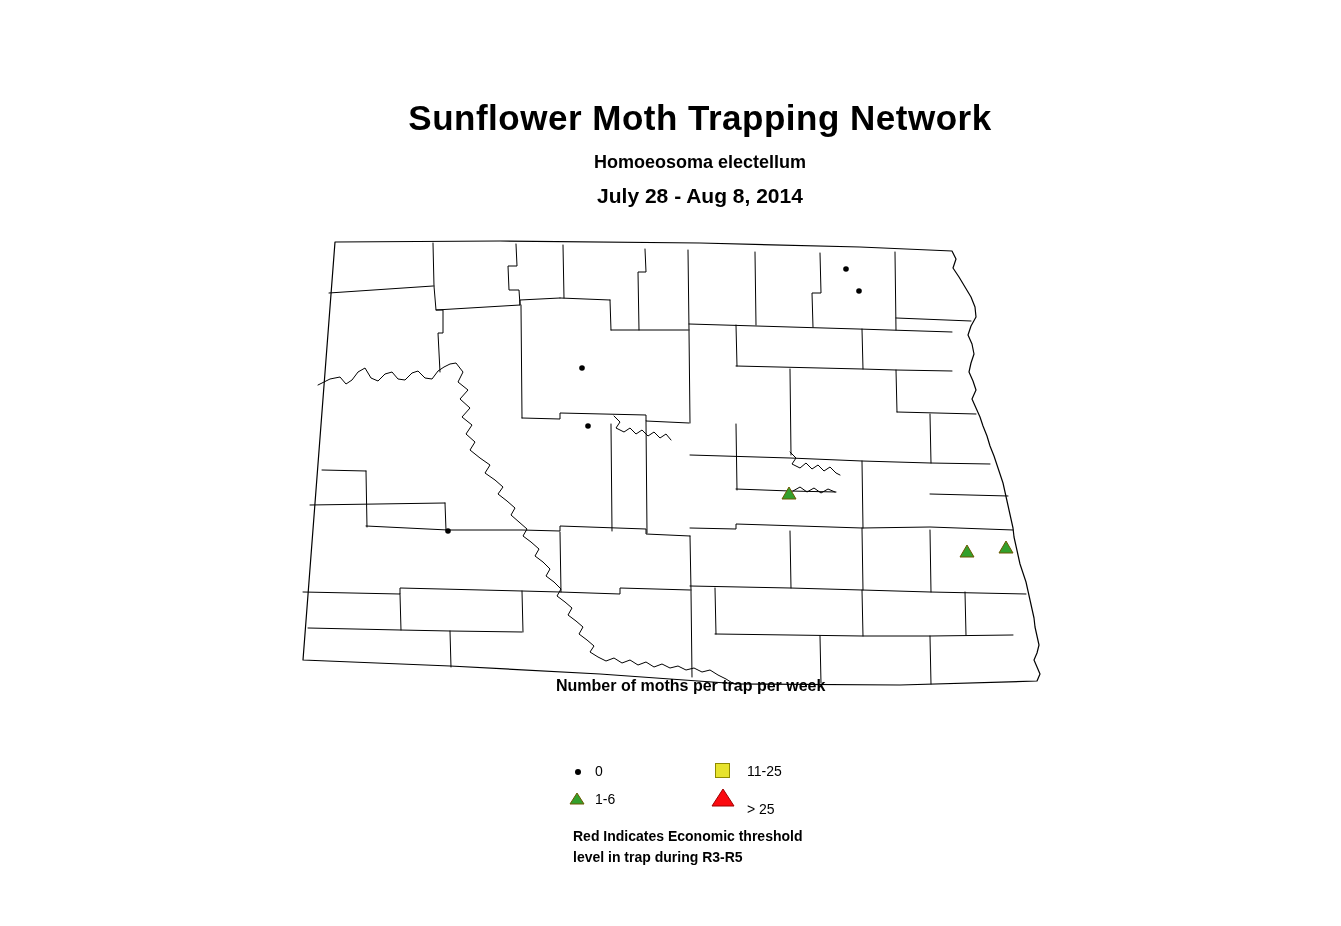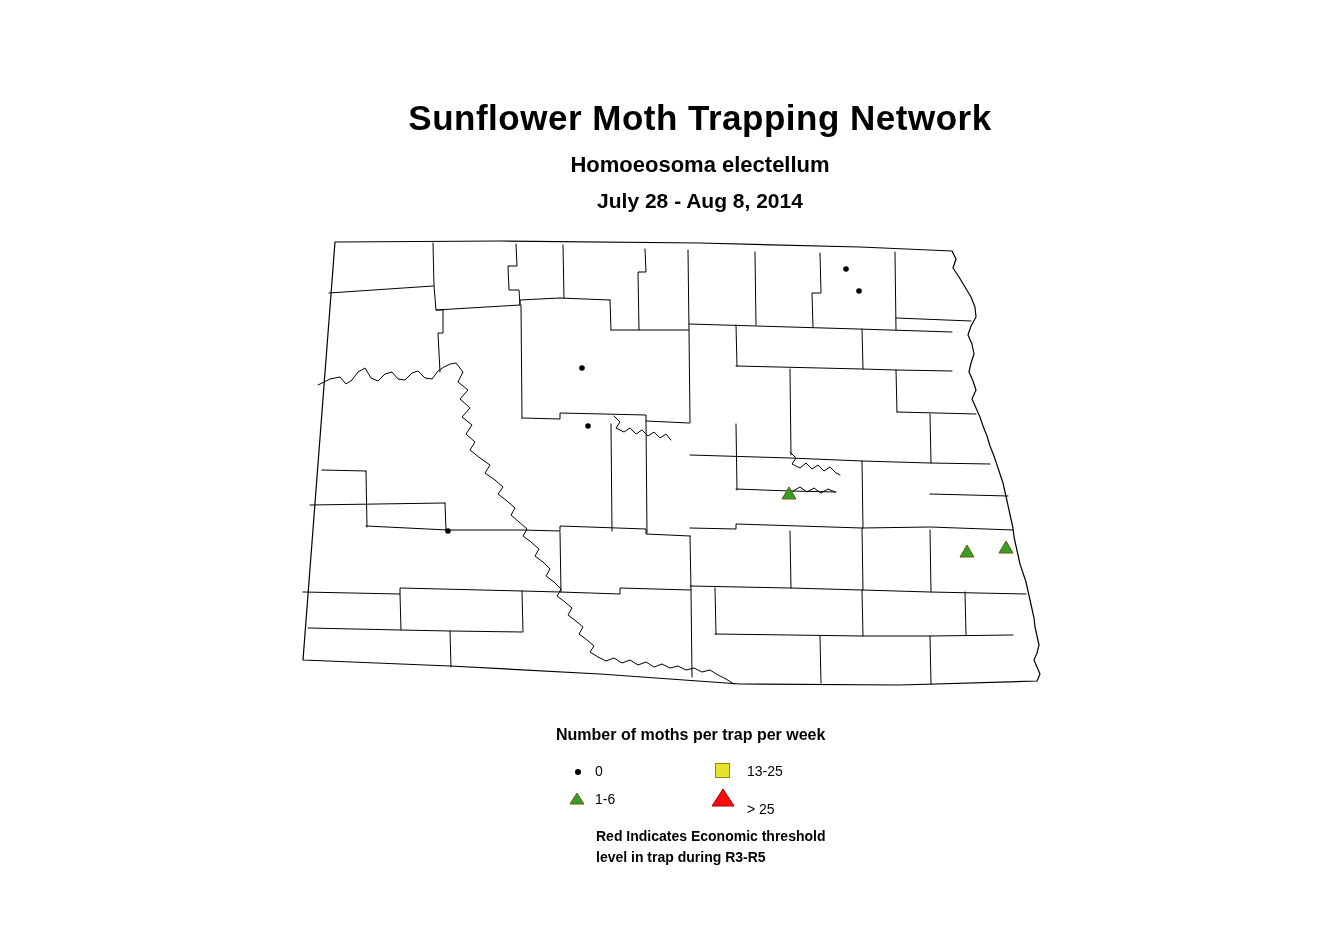--- a/index.html
+++ b/index.html
@@ -1,26 +1,26 @@
 <!DOCTYPE html>
 <html><head>
 <meta charset="utf-8">
 <style>
   html,body{margin:0;padding:0;background:#ffffff;}
   .page{position:relative;width:1245px;height:926px;background:#ffffff;overflow:hidden;
         font-family:"Liberation Sans","DejaVu Sans",sans-serif;color:#000;}
   .titles{position:absolute;left:60px;top:98px;width:1280px;text-align:center;}
   .main-title{font-size:35px;font-weight:bold;letter-spacing:0.5px;margin:0;}
-  .sub-title{font-size:22px;font-weight:bold;margin:14px 0 0 0;}
+  .sub-title{font-size:18px;font-weight:bold;margin:14px 0 0 0;}
   .date-range{font-size:21px;font-weight:bold;margin:11px 0 0 0;}
   .map-svg{position:absolute;left:0;top:0;}
-  .legend-title{position:absolute;left:556px;top:726px;font-size:16px;font-weight:bold;}
+  .legend-title{position:absolute;left:556px;top:677px;font-size:16px;font-weight:bold;}
   .legend-label{position:absolute;font-size:14px;font-weight:normal;}
   .legend-sym{position:absolute;}
-  .legend-note{position:absolute;left:596px;top:826px;font-size:14px;font-weight:bold;line-height:21px;}
+  .legend-note{position:absolute;left:573px;top:826px;font-size:14px;font-weight:bold;line-height:21px;}
   .nd-line{fill:none;stroke:#000000;stroke-width:1;stroke-linejoin:round;stroke-linecap:round;}
   .nd-outline{fill:#ffffff;stroke:#000000;stroke-width:1.2;stroke-linejoin:round;}
 </style>
 </head>
 <body>
 
 <div class="page">
 
   <div class="titles">
     <div class="main-title">Sunflower Moth Trapping Network</div>
@@ -138,21 +138,21 @@
   <div class="legend-label" style="left:595px;top:763px">0</div>
 
   <svg class="legend-sym" style="left:569px;top:791px" width="18" height="15">
     <polygon points="8,2 15,13 1,13" fill="#33a02c" stroke="#6b5900"></polygon>
   </svg>
   <div class="legend-label" style="left:595px;top:791px">1-6</div>
 
   <svg class="legend-sym" style="left:714px;top:762px" width="18" height="18">
     <rect x="1.5" y="1.5" width="14" height="14" fill="#e7e32d" stroke="#8f8a00"></rect>
   </svg>
-  <div class="legend-label" style="left:747px;top:763px">13-25</div>
+  <div class="legend-label" style="left:747px;top:763px">11-25</div>
 
   <svg class="legend-sym" style="left:710px;top:787px" width="26" height="21">
     <polygon points="13,2 24,19 2,19" fill="#fb0a10" stroke="#a00000"></polygon>
   </svg>
   <div class="legend-label" style="left:747px;top:801px">&gt; 25</div>
 
   <div class="legend-note">
     <div>Red Indicates Economic threshold</div>
     <div>level in trap during R3-R5</div>
   </div>

